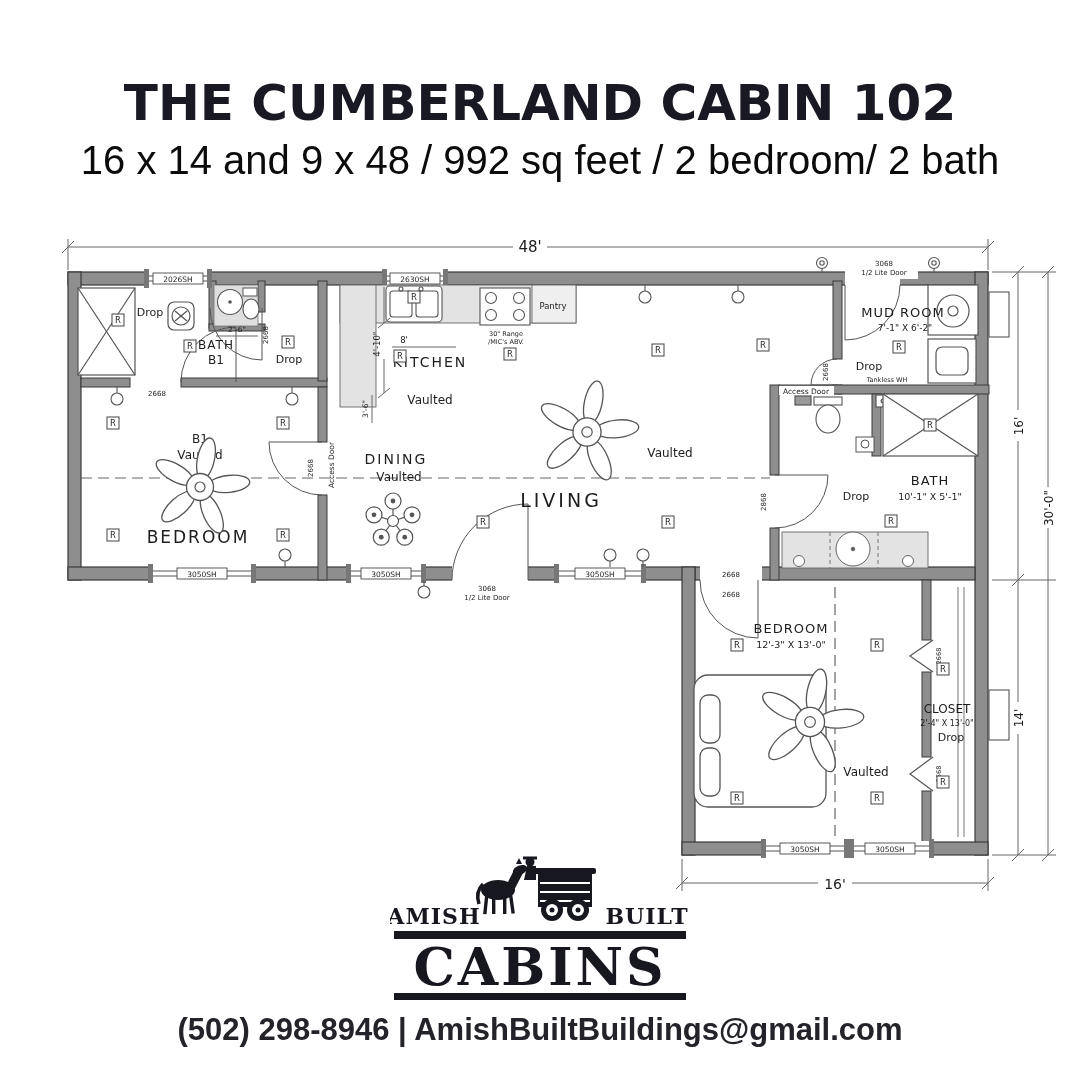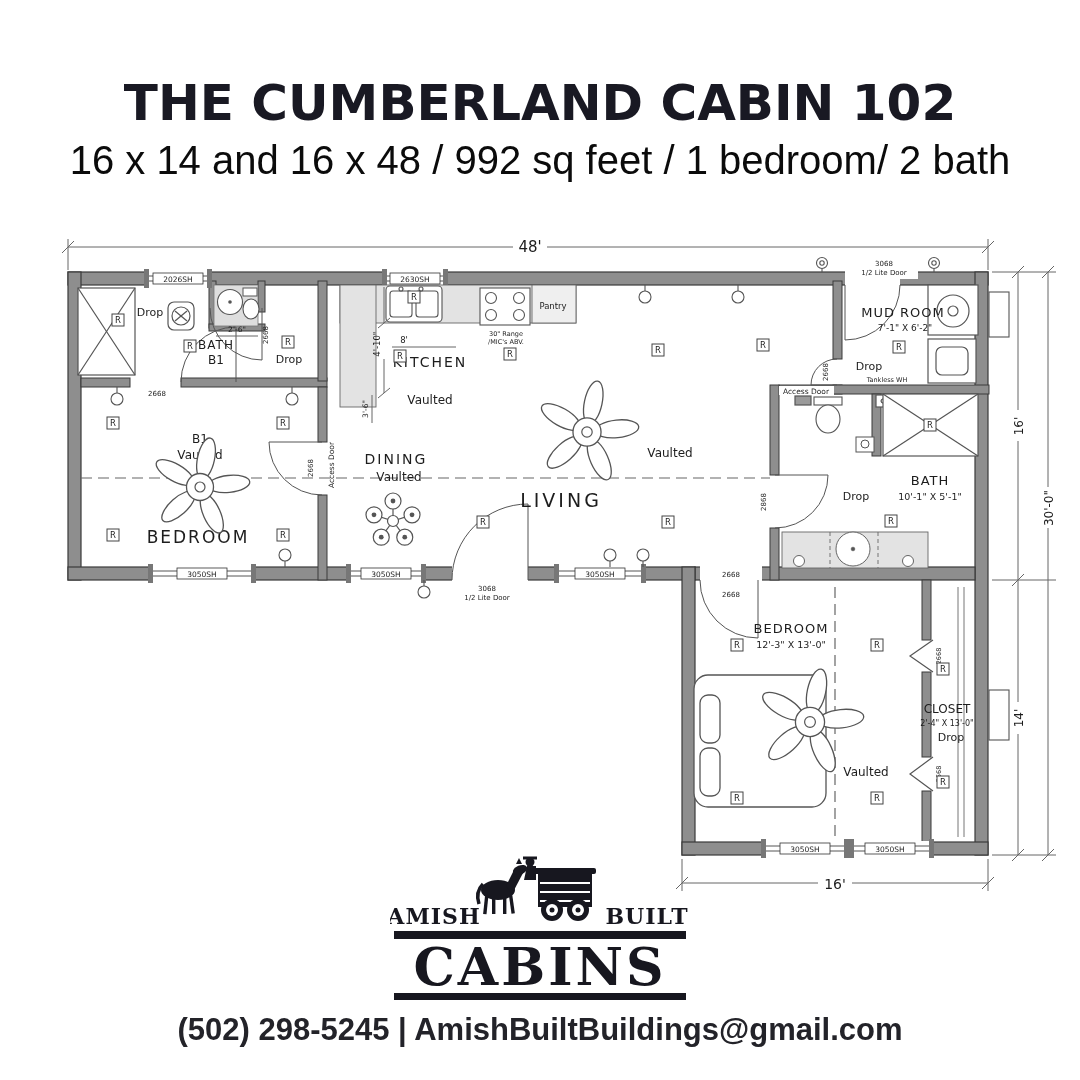--- a/index.html
+++ b/index.html
@@ -19,21 +19,21 @@
           font-family:"Liberation Sans",sans-serif;font-weight:700;font-size:31px;
           color:#232329;}
   .logotext{font-family:"DejaVu Serif",serif;font-weight:bold;fill:#17171f;}
 </style>
 </head>
 <body>
 
 <div class="page">
 
   <div class="title">THE CUMBERLAND CABIN 102</div>
-  <div class="subtitle">16 x 14 and 16 x 48 / 992 sq feet / 1 bedroom/ 2 bath</div>
+  <div class="subtitle">16 x 14 and 9 x 48 / 992 sq feet / 2 bedroom/ 2 bath</div>
 
   <div class="planwrap">
   <svg width="1080" height="680" viewBox="0 0 1080 680">
 
     <g fill="#8e8e8e" stroke="#3a3a3a" stroke-width="1.2">
       <rect x="68" y="47" width="920" height="13"></rect>
       <rect x="68" y="47" width="13" height="308"></rect>
       <rect x="975" y="47" width="13" height="583"></rect>
       <rect x="68" y="342" width="627" height="13"></rect>
       <rect x="695" y="342" width="280" height="13"></rect>
@@ -540,15 +540,15 @@
         <rect x="31" y="42" width="3.4" height="18" transform="rotate(-8 31 42)"></rect>
         <path d="M 5,30 Q -3,38 1,50" stroke="#17171f" stroke-width="3.5" fill="none"></path>
         <line x1="49" y1="14" x2="45" y2="17" stroke="#17171f" stroke-width="1.6"></line>
       </g>
       <rect x="4" y="79" width="292" height="8" fill="#17171f"></rect>
       <text class="logotext" x="150" y="133" text-anchor="middle" font-size="52" letter-spacing="3">CABINS</text>
       <rect x="4" y="141" width="292" height="7" fill="#17171f"></rect>
     </svg>
   </div>
 
-  <div class="footer">(502) 298-5245 | AmishBuiltBuildings@gmail.com</div>
+  <div class="footer">(502) 298-8946 | AmishBuiltBuildings@gmail.com</div>
 
 </div>
 
 </body></html>

